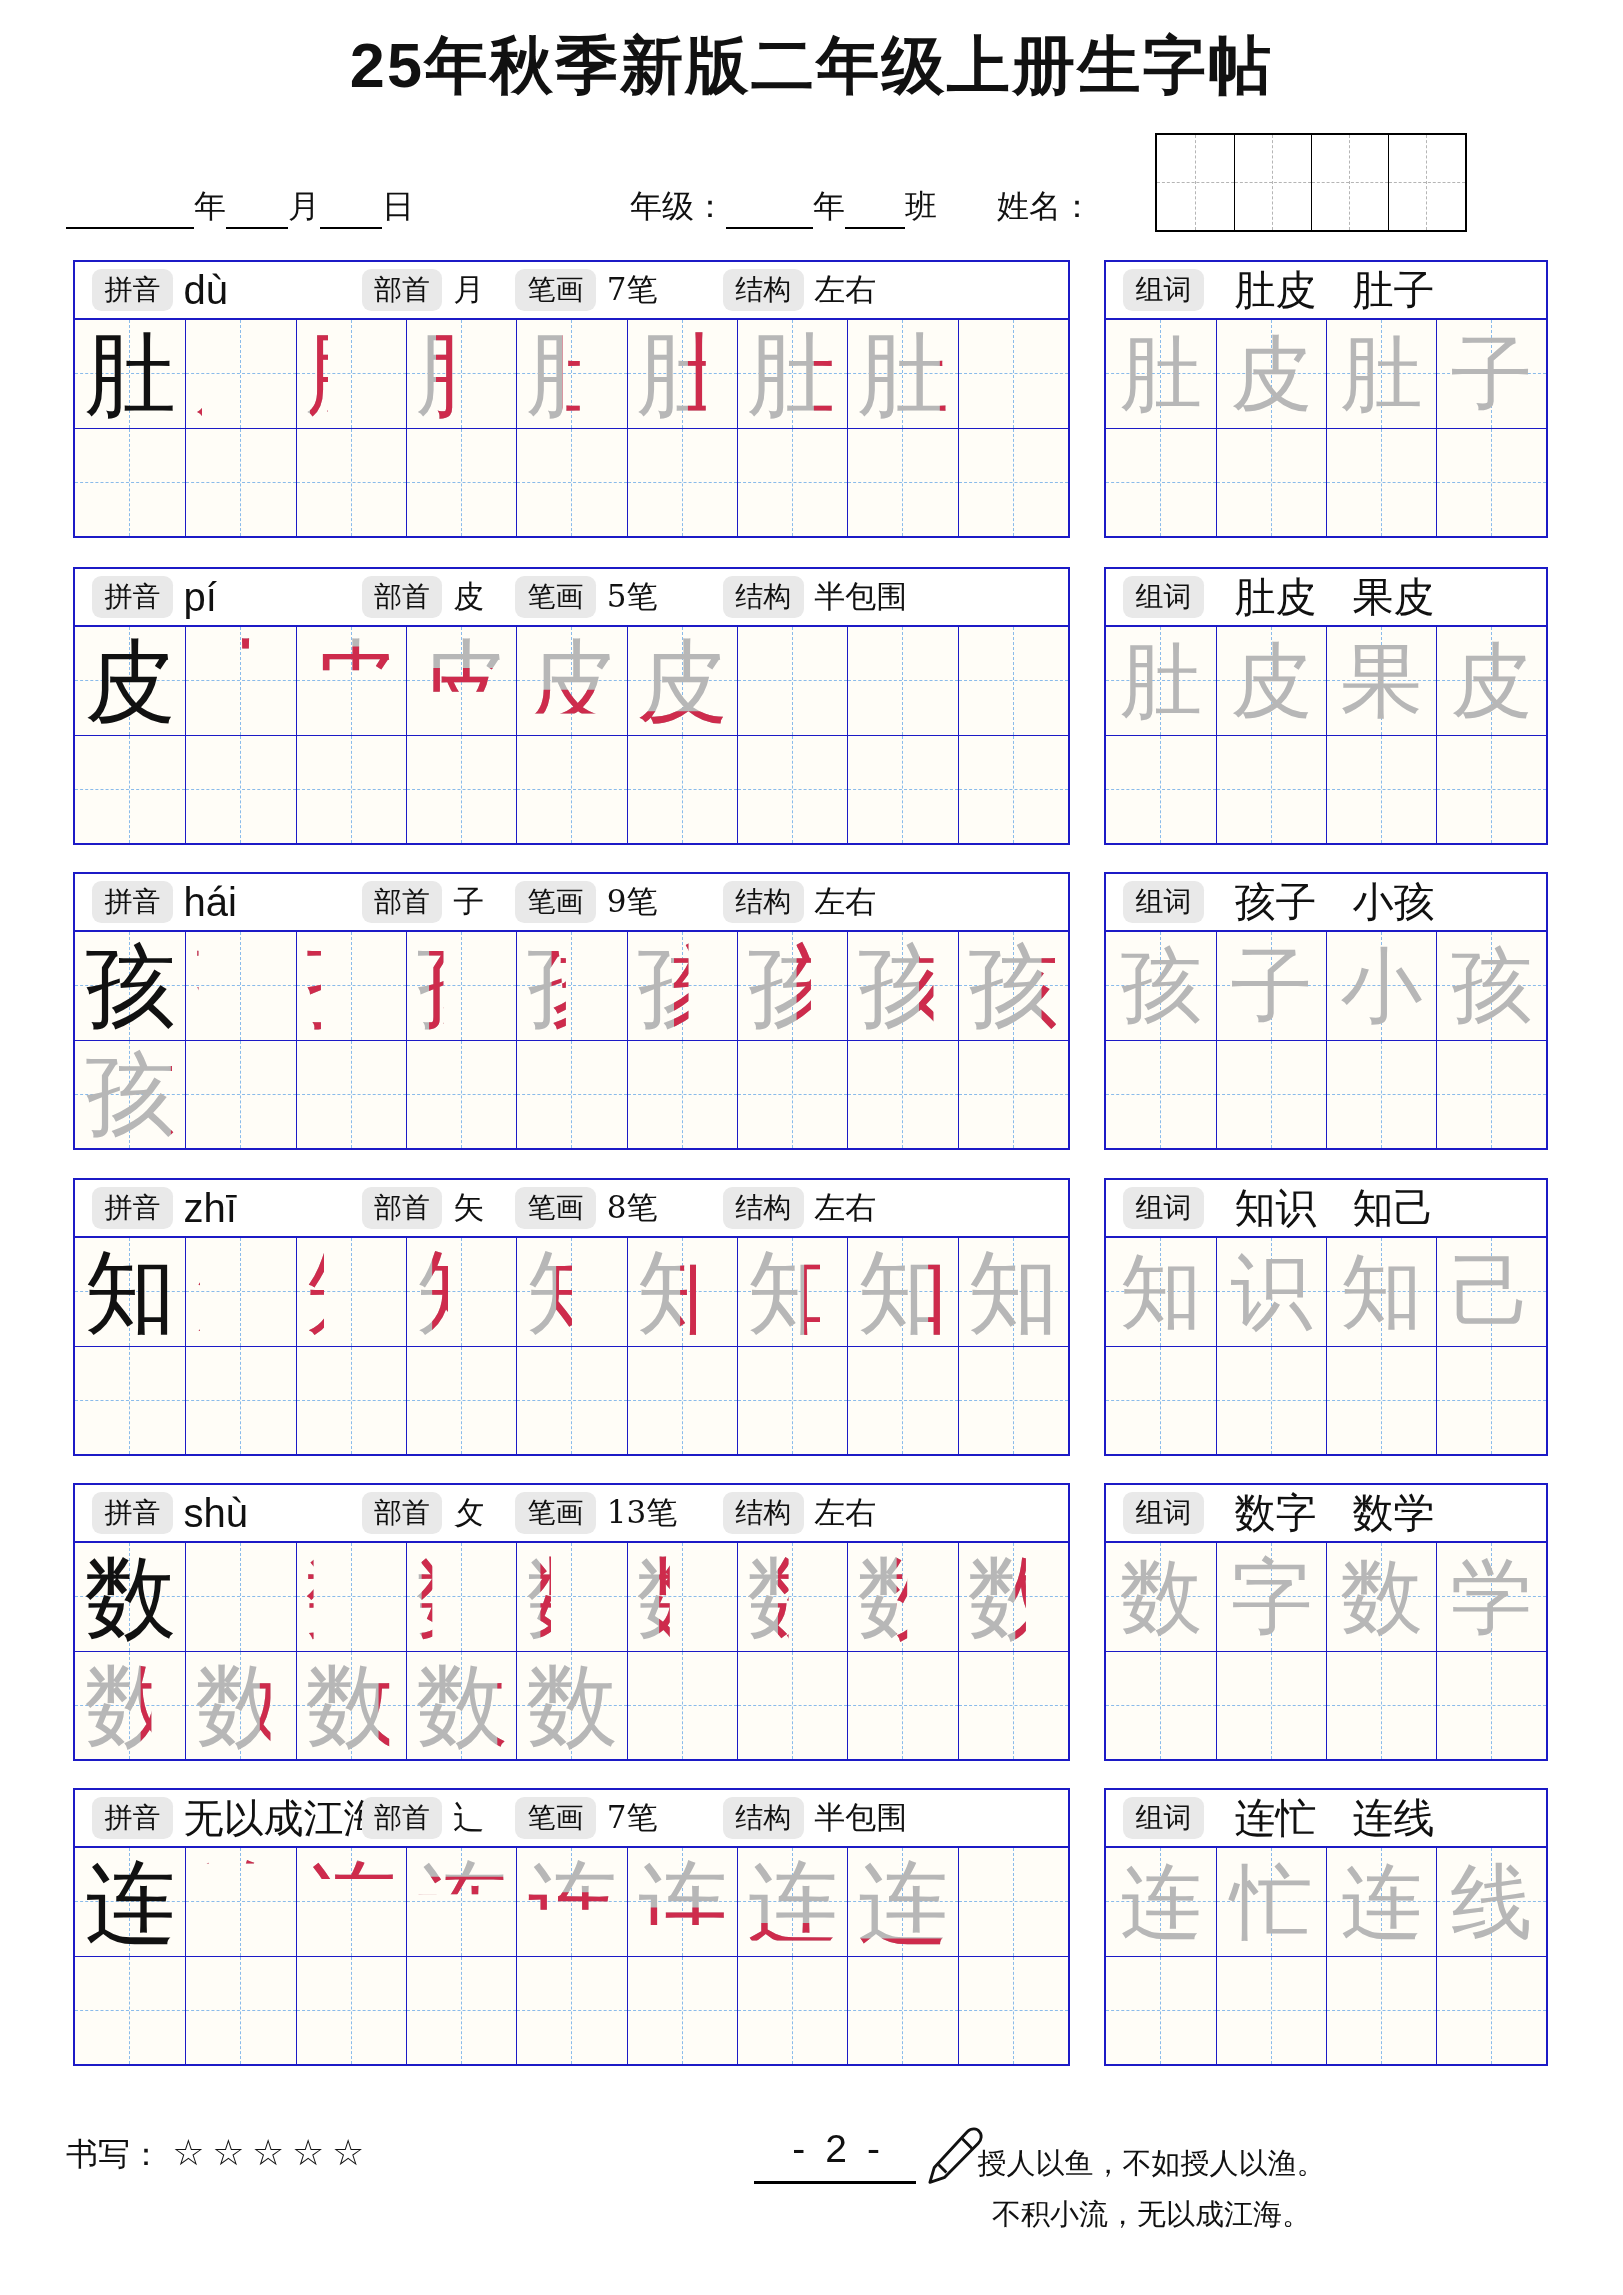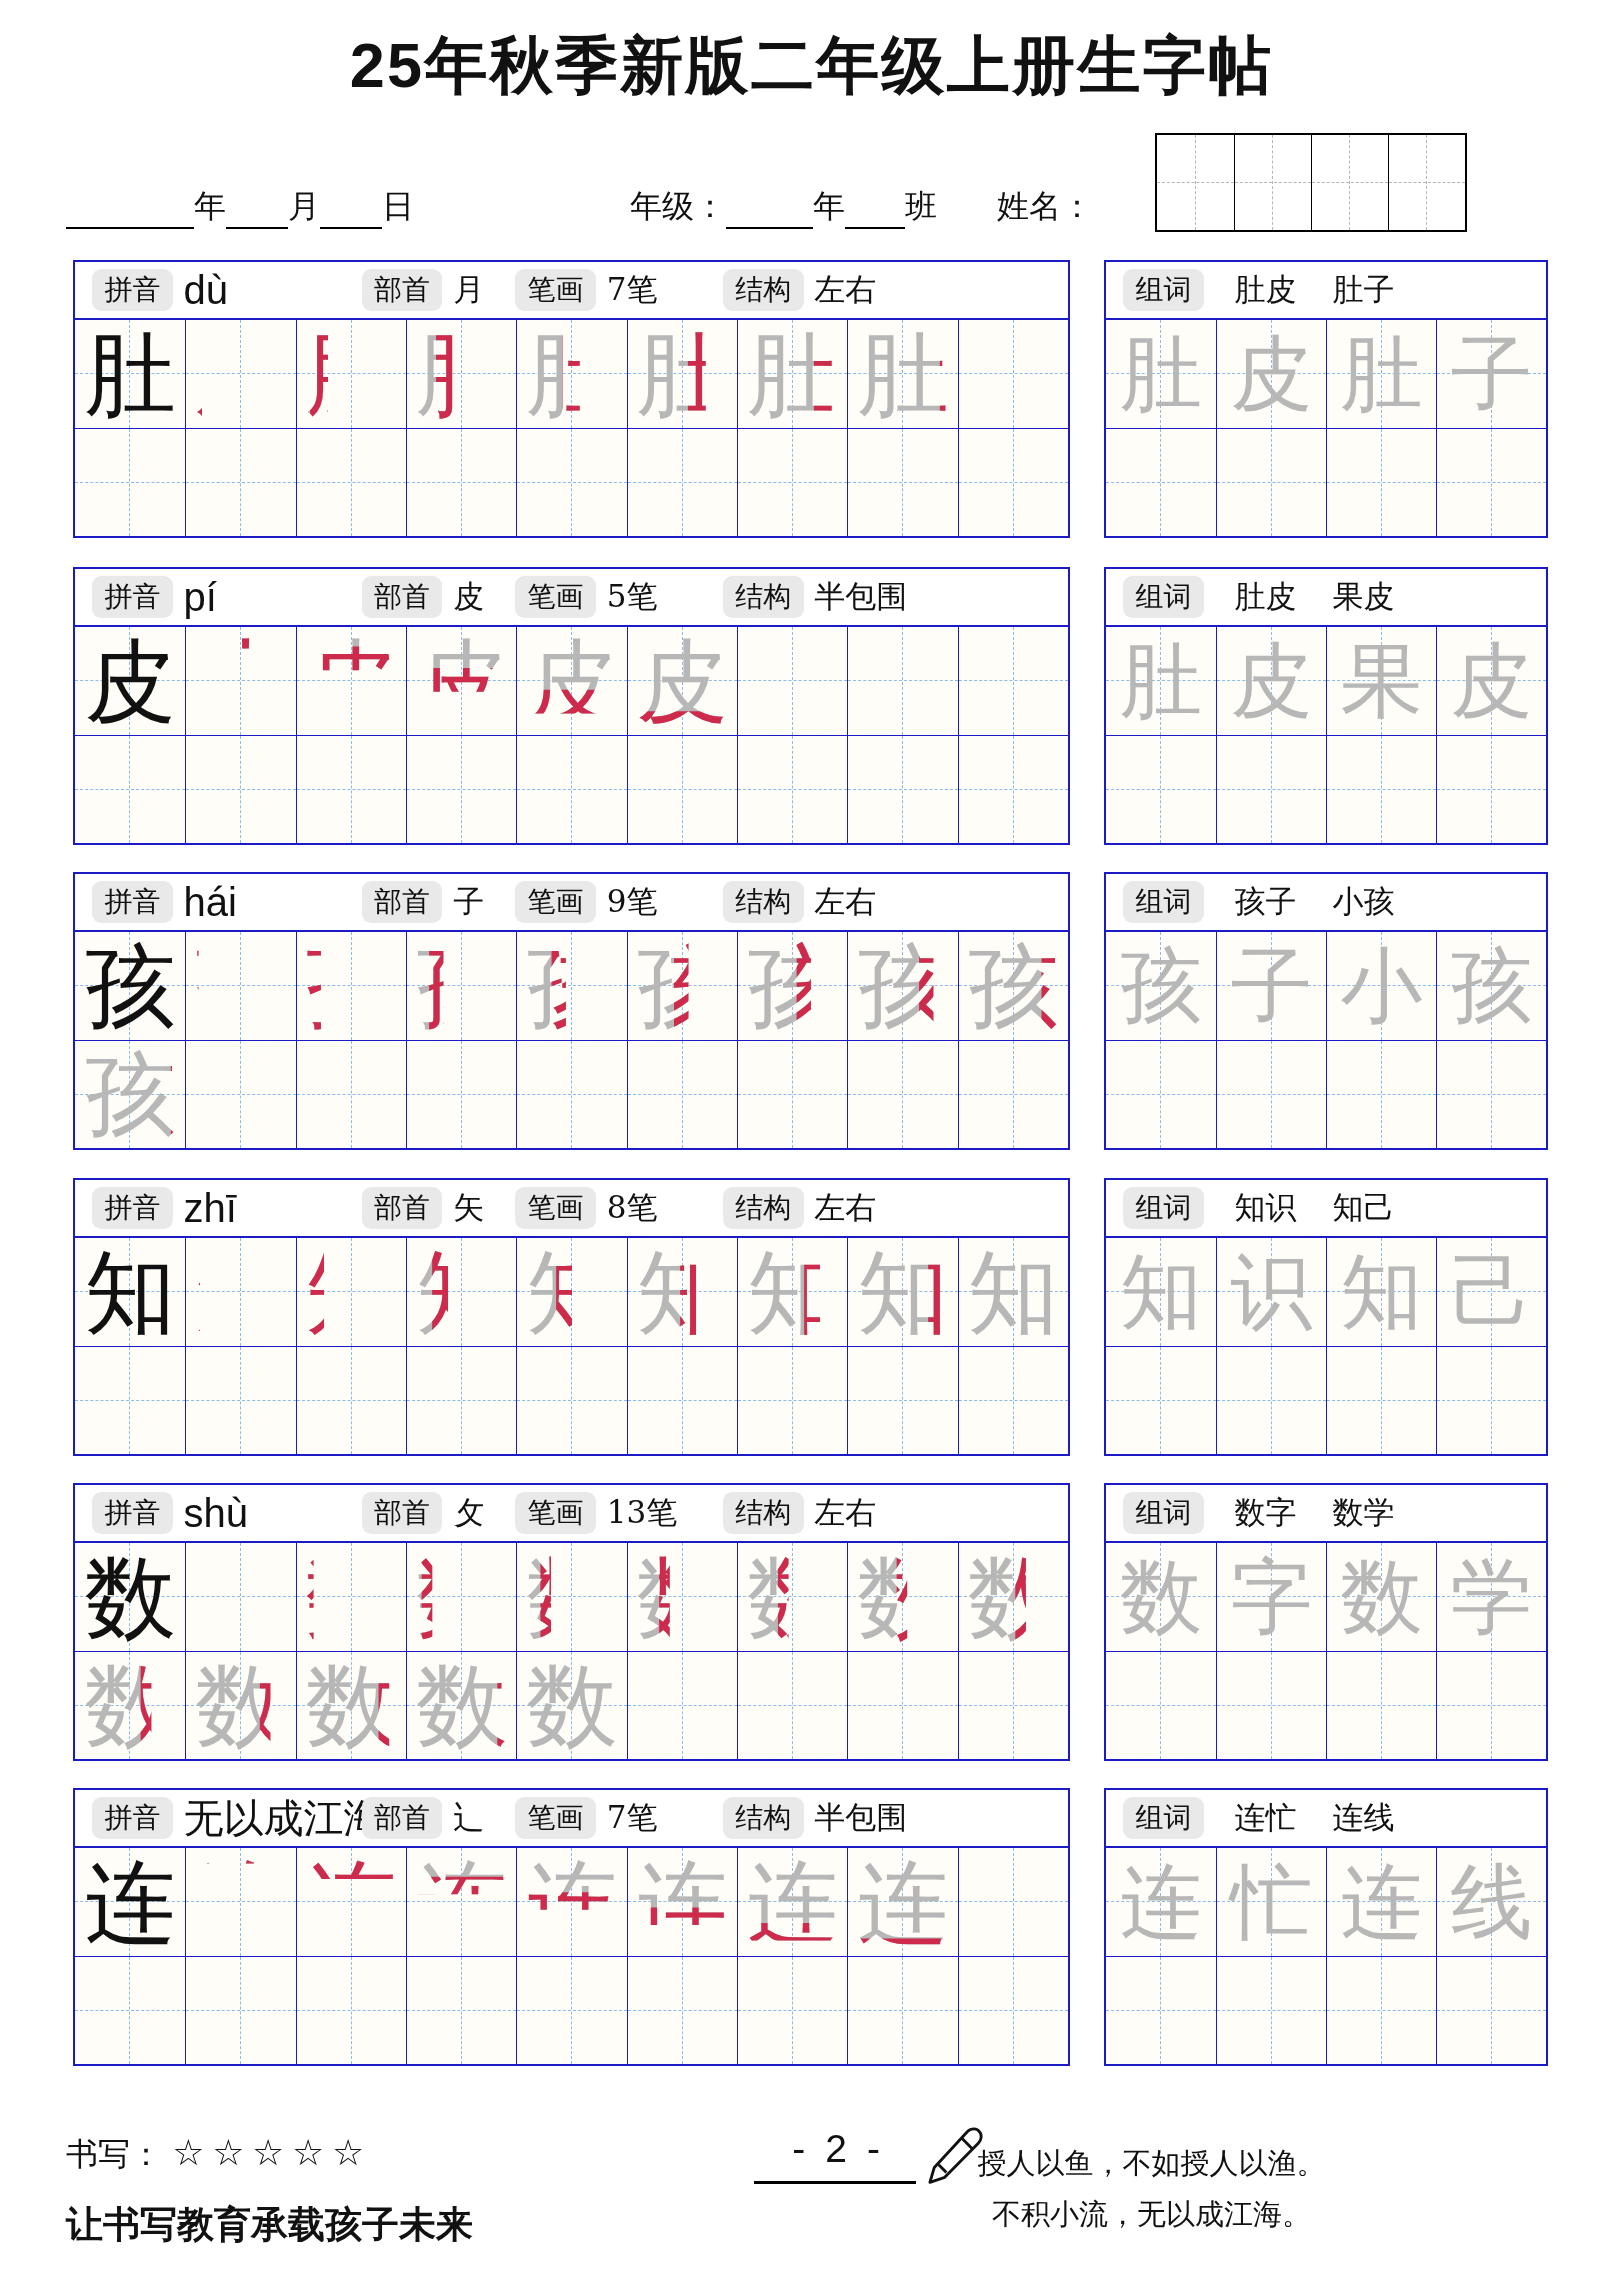--- a/index.html
+++ b/index.html
@@ -33,21 +33,21 @@
   
   .block{position:absolute;border:2.3px solid var(--blue);background:#ffffff;}
   .blk-header{height:58px;display:flex;align-items:center;padding-left:17px;
               border-bottom:2.3px solid var(--blue);background:#ffffff;white-space:nowrap;}
   .badge{display:inline-block;background:var(--badge);border-radius:9.3px;padding:4.6px 12.4px;
          font-size:28px;font-family:"DejaVu Serif",serif;margin-right:10.8px;line-height:1.2;}
   .pinyin-val{width:178px;font-size:40px;font-family:"Liberation Sans",sans-serif;}
   .val{font-size:31px;font-family:"DejaVu Serif",serif;}
   .val-radical{width:62px;}
   .val-strokes{width:116px;}
-  .word{font-size:31px;font-family:"DejaVu Serif",serif;margin-left:20px;}
+  .word{font-size:41px;font-family:"DejaVu Serif",serif;margin-left:20px;}
   .word + .word{margin-left:36px;font-family:Liberation Serif, serif;}
 
   .grid{display:grid;}
   .cell{position:relative;height:108px;border-left:1.5px solid var(--blue);border-top:1.5px solid var(--blue);
         background:#fffdf7;}
   .cell.c0{border-left:none;}
   .cell.r0{border-top:none;}
   .cell::before{content:"";position:absolute;top:0;bottom:0;left:calc(50% - 0.8px);border-left:1.5px dashed var(--dash);}
   .cell::after{content:"";position:absolute;left:0;right:0;top:calc(50% - 0.8px);border-top:1.5px dashed var(--dash);}
   .glyph{position:absolute;inset:0;display:flex;align-items:center;justify-content:center;
@@ -601,21 +601,20 @@
           <div class="cell"></div>
           <div class="cell"></div>
         </div>
       </div>
     </div>
 
   <div class="foot-writing">
     <span>书写：</span>
     <span class="foot-stars">☆☆☆☆☆</span>
   </div>
-  <div class="foot-slogan">让书写教育承载孩子未来</div>
 
   <div class="page-num">- 2 -</div>
   <div class="page-num-line"></div>
   <svg class="pencil" width="66" height="66" viewBox="0 0 60 60">
     <g fill="none" stroke="#111" stroke-width="2.6" stroke-linejoin="round">
       <path d="M43 7 c3.5-3.5 9-3.5 11 0 c2.5 2.5 2 7.5-1 10.5 L22.5 48.5 L9 53 L13 39.5 Z"></path>
       <path d="M38.5 13.5 L47.5 22.5"></path>
       <path d="M17 37 L24 44"></path>
     </g>
   </svg>

